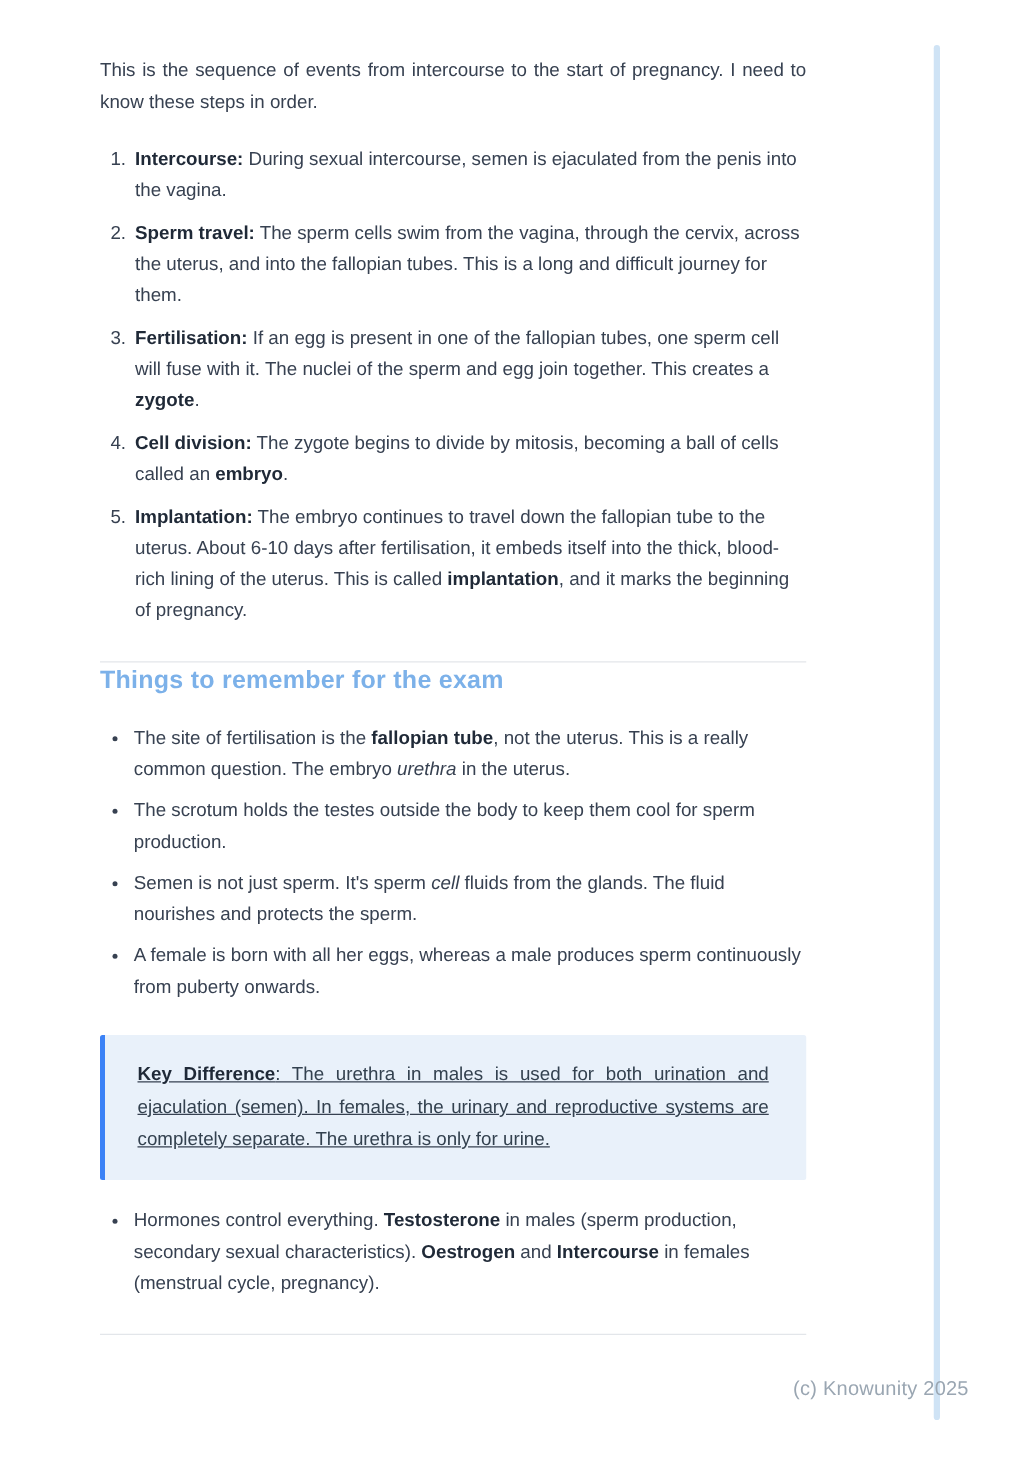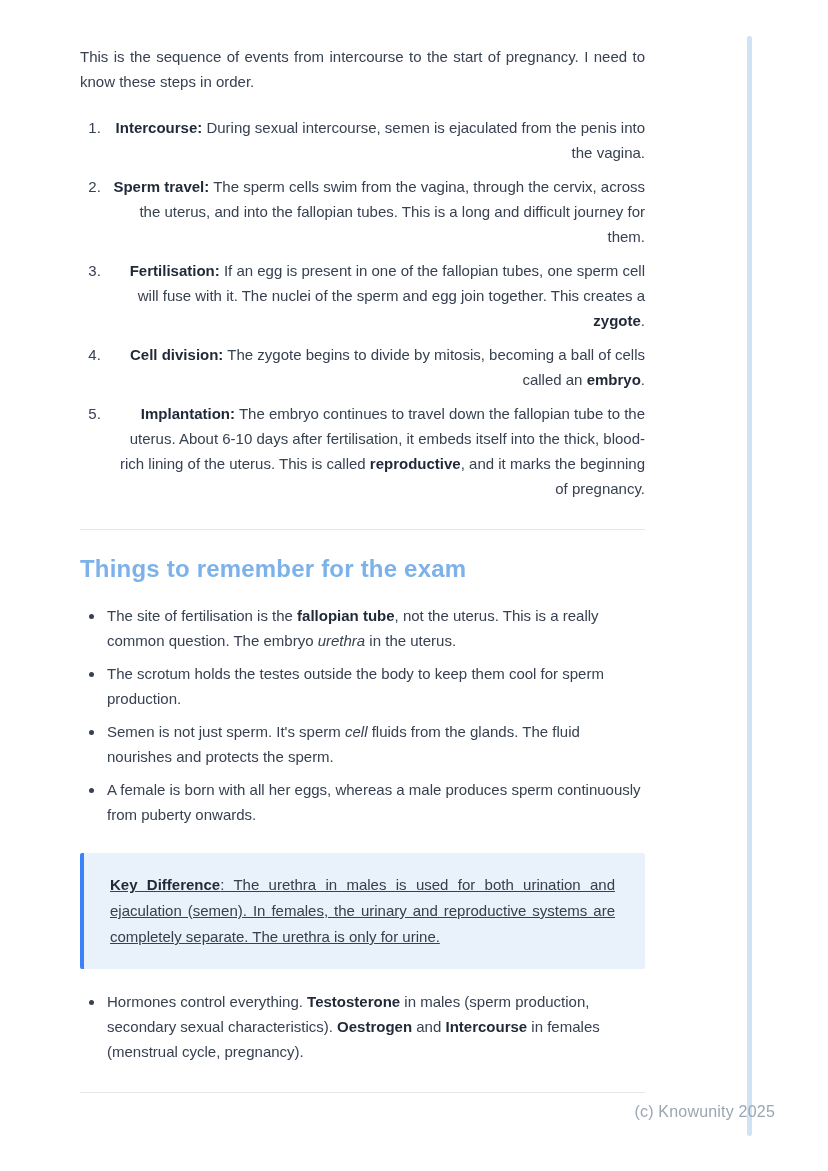--- a/index.html
+++ b/index.html
@@ -19,27 +19,27 @@
   .content {
     position: absolute; left: 80px; top: 44px; width: 565px;
     font-size: 15px; line-height: 25px; z-index: 2;
   }
 
   .b { font-weight: 700; color: #1F2937; }
   .i { font-style: italic; }
 
   p.intro { text-align: justify; }
 
-  ol.steps { margin: 21px 0 0 0; padding-left: 25px; text-align: right; }
+  ol.steps { margin: 21px 0 0 0; padding-left: 25px; }
   ol.steps li { margin-bottom: 9px; padding-left: 3px; }
 
   hr.divider { border: none; border-top: 1px solid #E3E6EA; margin: 28px 0 0 0; }
 
   h2.section-heading {
-    margin-top: 25px; font-size: 24px; line-height: 28px; font-weight: 700;
+    font-size: 20px; line-height: 28px; font-weight: 700;
     color: var(--heading, #7CB1E9); letter-spacing: 0.2px;
   }
 
   ul.tips { margin: 20px 0 0 0; padding-left: 25px; list-style: disc; }
   ul.tips li { margin-bottom: 8px; padding-left: 2px; }
 
   .callout {
     margin-top: 26px;
     background: var(--callout_bg, #E9F1FA);
     border-left: 4px solid var(--callout_border, #3B82F6);
@@ -65,21 +65,21 @@
 
   <div class="content">
 
     <p class="intro">This is the sequence of events from intercourse to the start of pregnancy. I need to know these steps in order.</p>
 
     <ol class="steps">
       <li><span class="b">Intercourse:</span><span> During sexual intercourse, semen is ejaculated from the penis into the vagina.</span></li>
       <li><span class="b">Sperm travel:</span><span> The sperm cells swim from the vagina, through the cervix, across the uterus, and into the fallopian tubes. This is a long and difficult journey for them.</span></li>
       <li><span class="b">Fertilisation:</span><span> If an egg is present in one of the fallopian tubes, one sperm cell will fuse with it. The nuclei of the sperm and egg join together. This creates a </span><span class="b">zygote</span><span>.</span></li>
       <li><span class="b">Cell division:</span><span> The zygote begins to divide by mitosis, becoming a ball of cells called an </span><span class="b">embryo</span><span>.</span></li>
-      <li><span class="b">Implantation:</span><span> The embryo continues to travel down the fallopian tube to the uterus. About 6-10 days after fertilisation, it embeds itself into the thick, blood-rich lining of the uterus. This is called </span><span class="b">reproductive</span><span>, and it marks the beginning of pregnancy.</span></li>
+      <li><span class="b">Implantation:</span><span> The embryo continues to travel down the fallopian tube to the uterus. About 6-10 days after fertilisation, it embeds itself into the thick, blood-rich lining of the uterus. This is called </span><span class="b">implantation</span><span>, and it marks the beginning of pregnancy.</span></li>
     </ol>
 
     <hr class="divider">
 
     <h2 class="section-heading">Things to remember for the exam</h2>
 
     <ul class="tips">
       <li><span>The site of fertilisation is the </span><span class="b">fallopian tube</span><span>, not the uterus. This is a really common question. The embryo </span><span class="i">urethra</span><span> in the uterus.</span></li>
       <li><span>The scrotum holds the testes outside the body to keep them cool for sperm production.</span></li>
       <li><span>Semen is not just sperm. It's sperm </span><span class="i">cell</span><span> fluids from the glands. The fluid nourishes and protects the sperm.</span></li>

